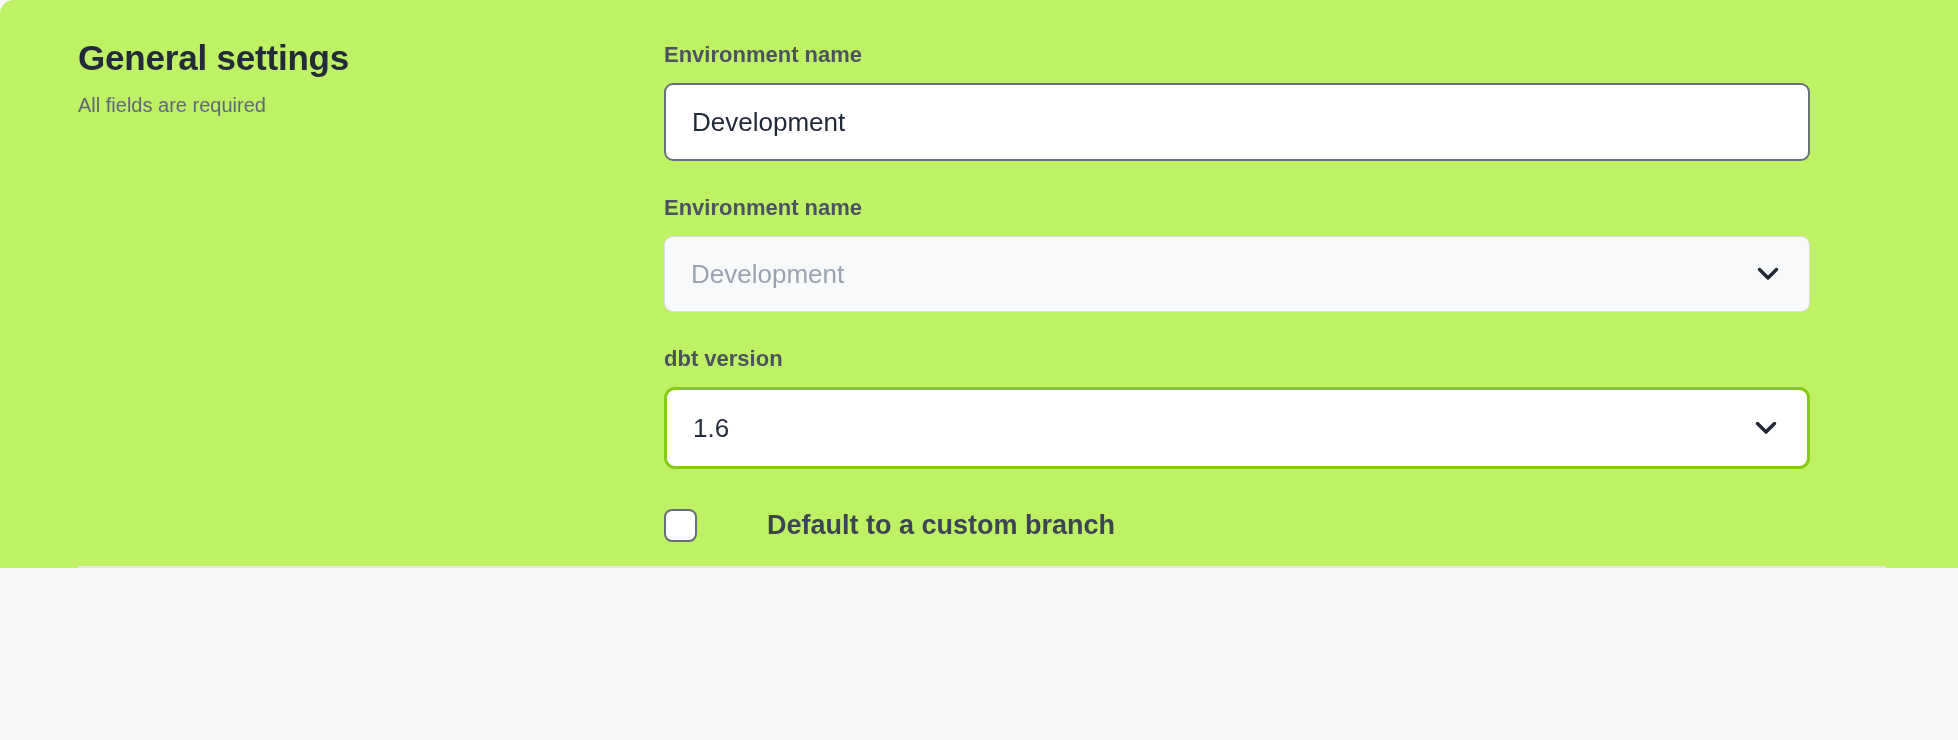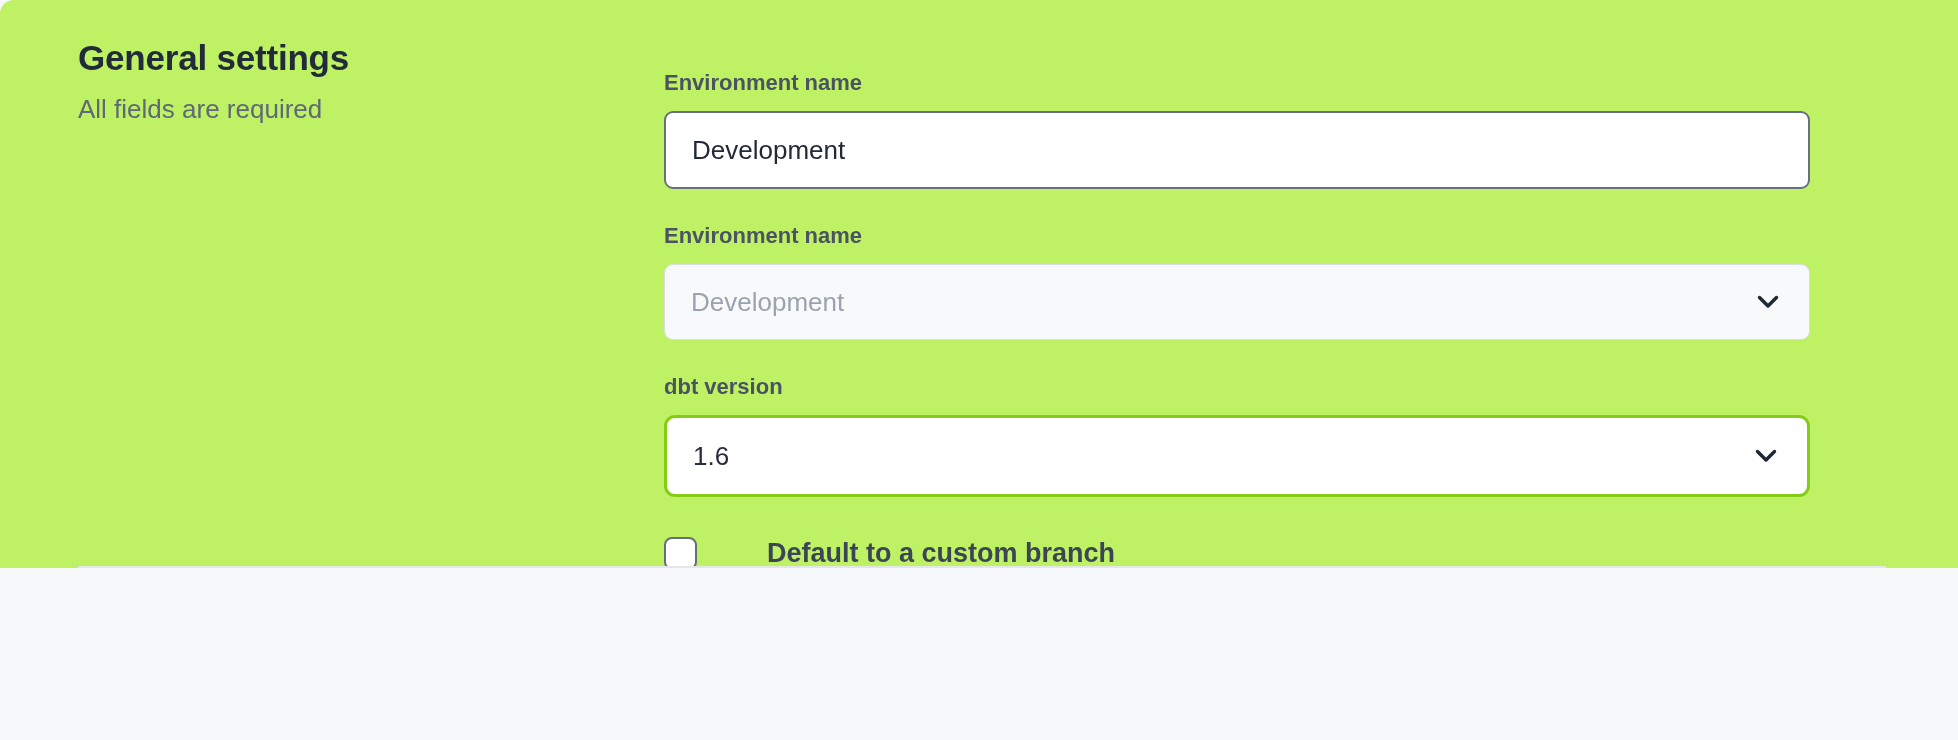--- a/index.html
+++ b/index.html
@@ -27,36 +27,35 @@
   }
   .page-title {
     font-size: 35px;
     font-weight: 700;
     color: #222b39;
     letter-spacing: -0.2px;
     line-height: 1.25;
   }
   .page-subtitle {
     margin-top: 14px;
-    font-size: 26px;
+    font-size: 20px;
     font-weight: 400;
     color: #5e6877;
   }
   
   .form-col {
     width: 1146px;
     padding-top: 6px;
   }
   .field-label {
     display: block;
     font-size: 22px;
     font-weight: 700;
     color: #4a5362;
     margin-bottom: 15px;
-    margin-top: 28px;
   }
   .text-input {
     width: 100%;
     height: 78px;
     border: 2px solid #69707d;
     border-radius: 9px;
     background: #ffffff;
     padding: 0 26px;
     font-family: "Liberation Sans", "DejaVu Sans", sans-serif;
     font-size: 26px;

